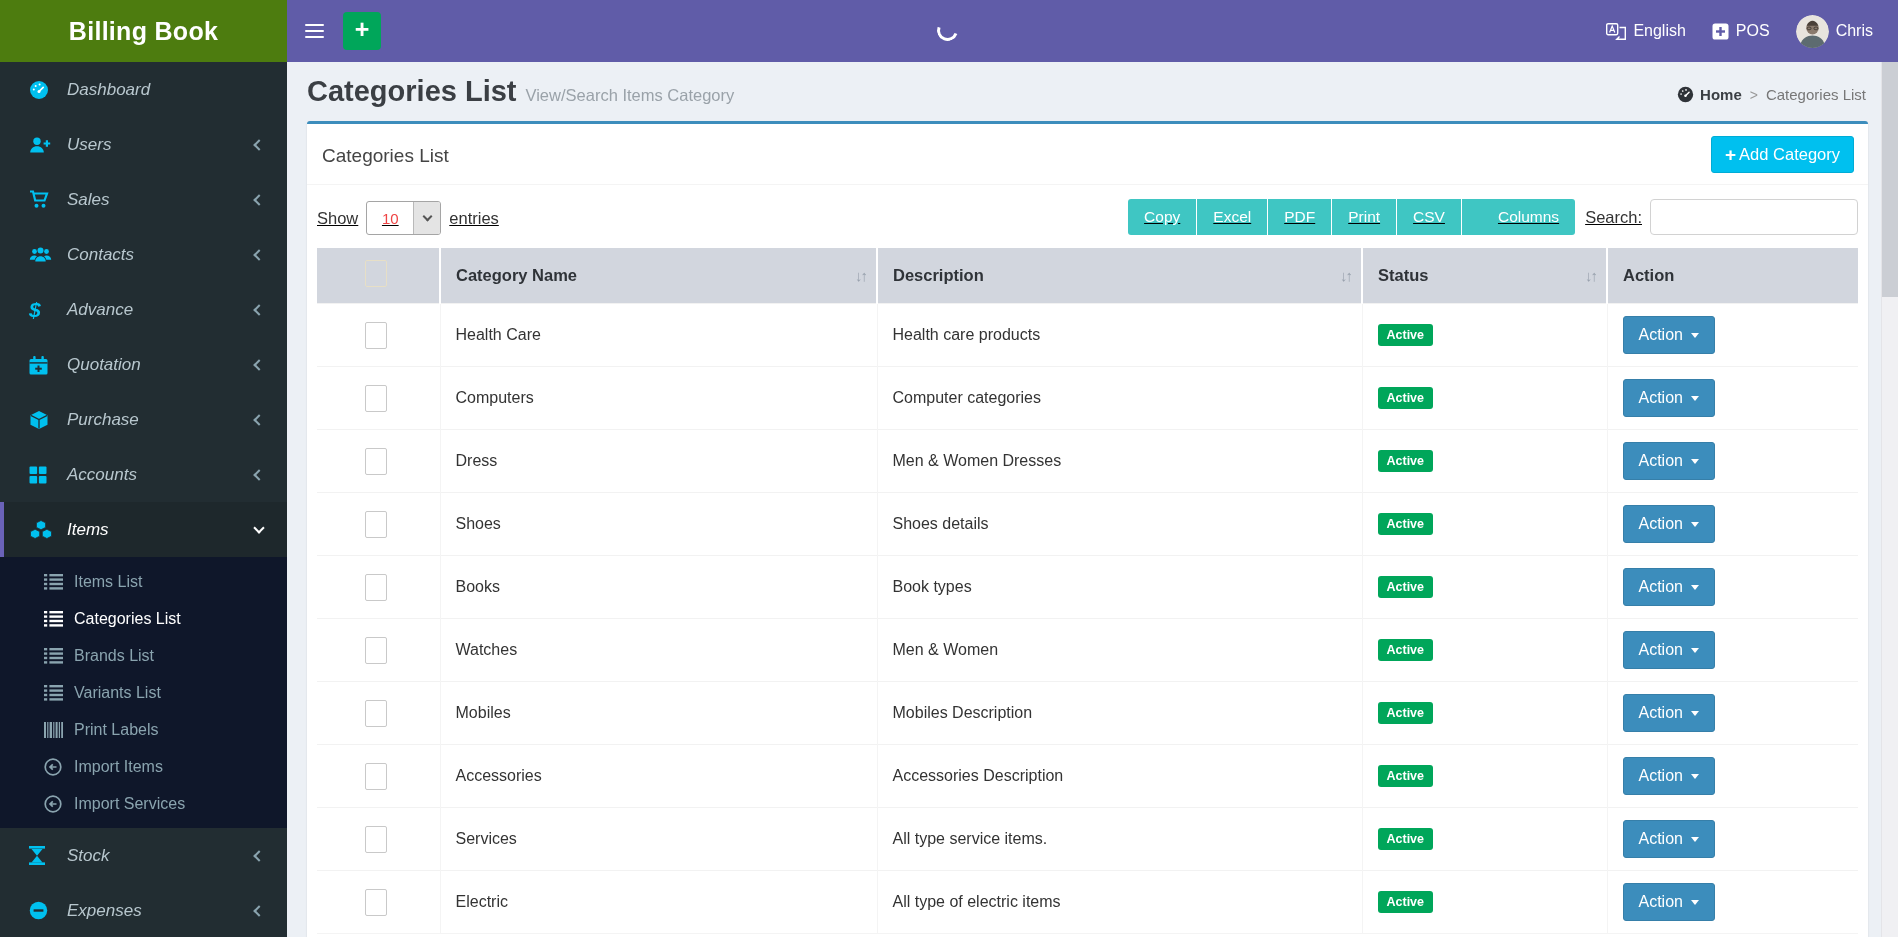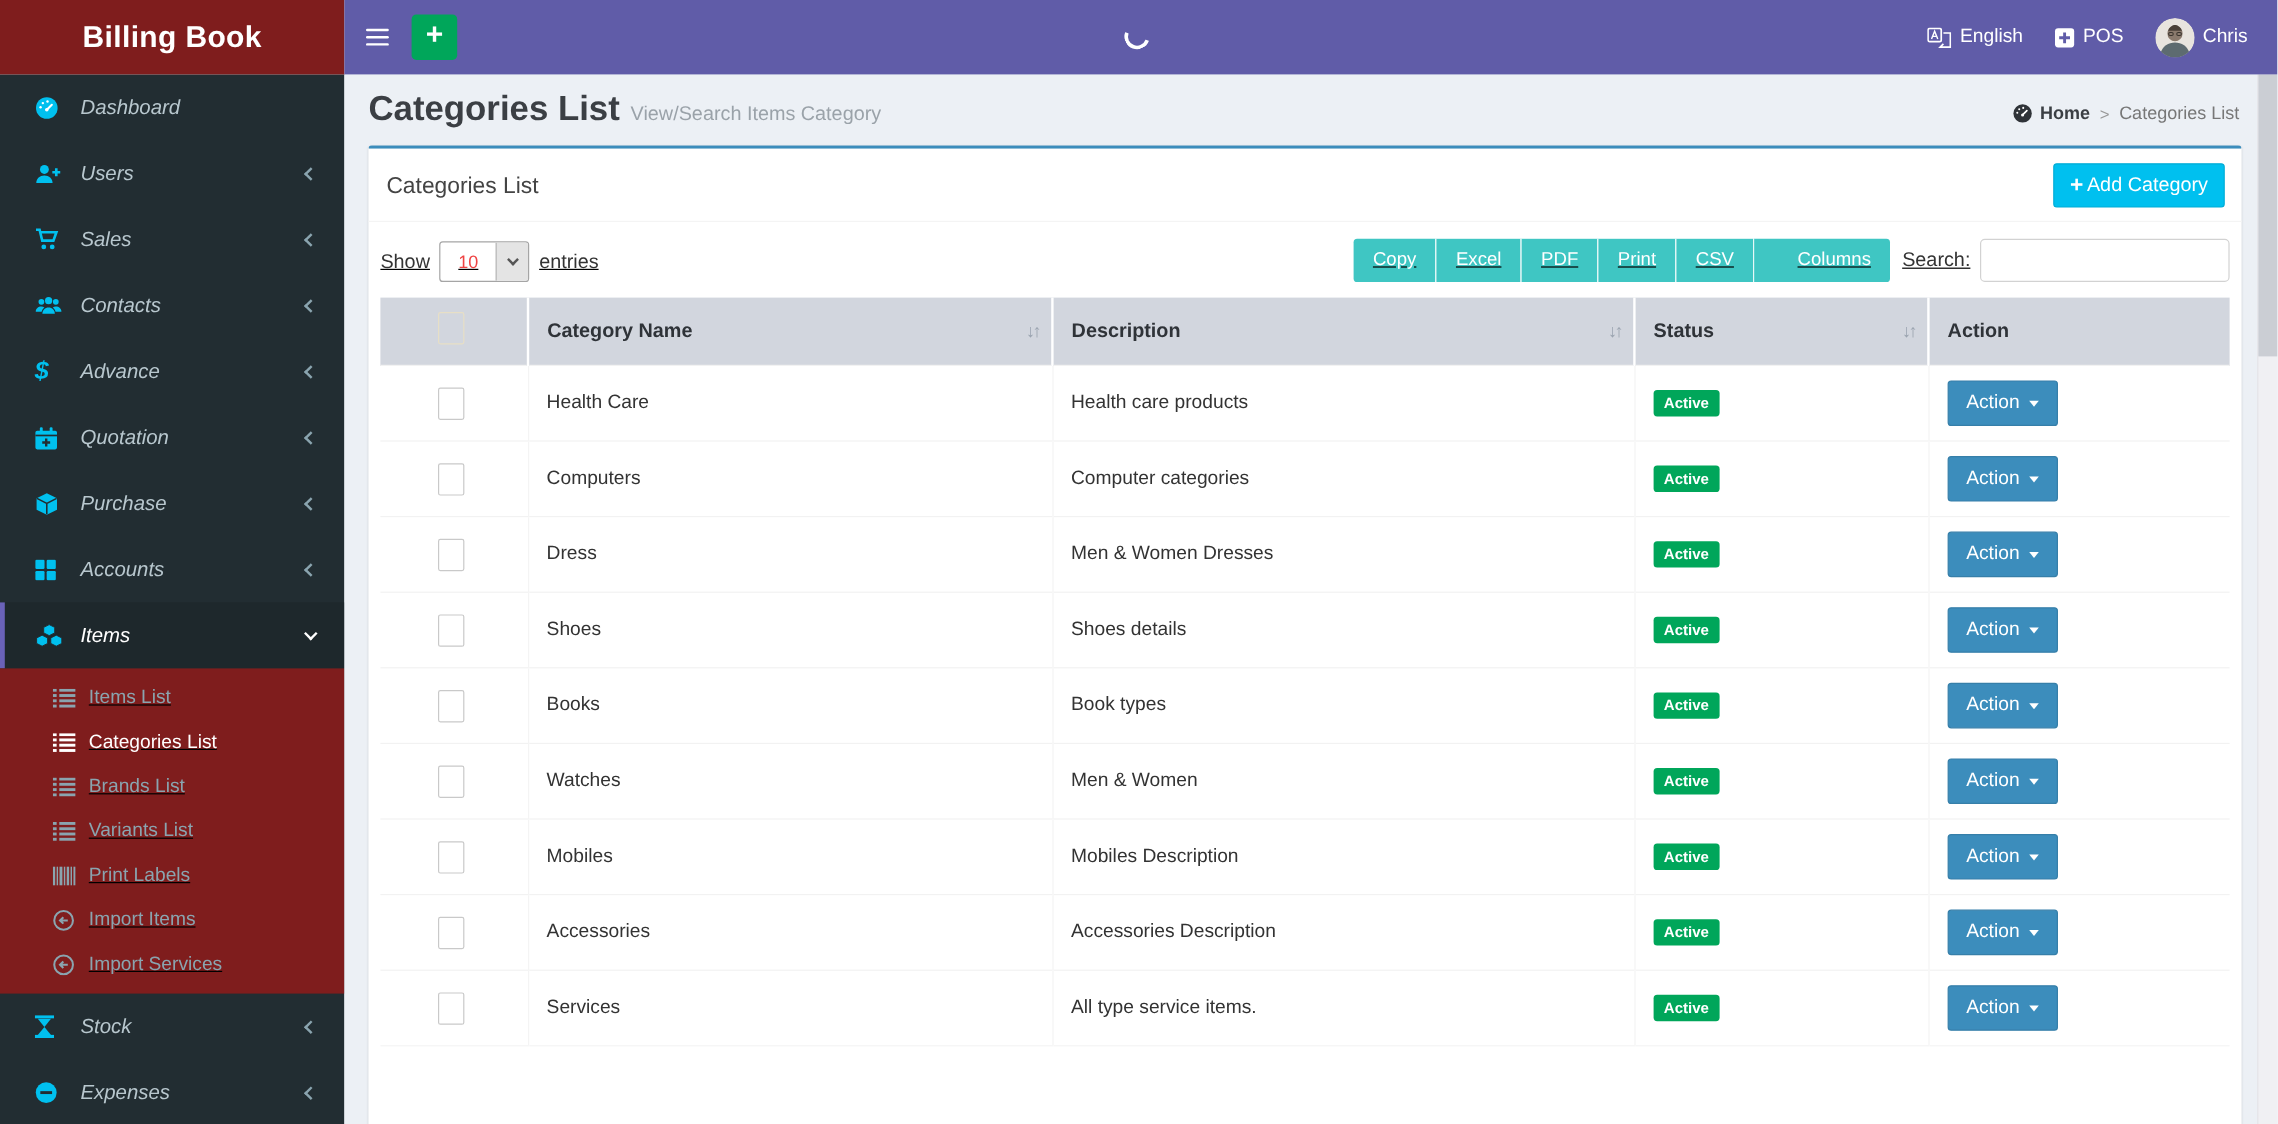--- a/index.html
+++ b/index.html
@@ -1,21 +1,21 @@
 <!DOCTYPE html>
 <html><head>
 <meta charset="utf-8">
 <style>
   * { box-sizing: border-box; margin: 0; padding: 0; }
   body { margin:0; background:#ecf0f5; font-family:"Liberation Sans", sans-serif; overflow:hidden; }
   .app { position:relative; width:1898px; height:937px; overflow:hidden; background:#ecf0f5; }
 
   
   .topbar { position:absolute; top:0; left:0; right:0; height:62px; display:flex; z-index:5; }
-  .logo { width:287px; background:#7f1d1d; color:#fff; font-size:25px; font-weight:bold; display:flex; align-items:center; justify-content:center; letter-spacing:.3px; cursor:pointer; }
+  .logo { width:287px; background:#4d7c0f; color:#fff; font-size:25px; font-weight:bold; display:flex; align-items:center; justify-content:center; letter-spacing:.3px; cursor:pointer; }
   .nav { flex:1; background:#605ca8; display:flex; align-items:center; position:relative; }
   .hamburger { width:54px; height:62px; display:flex; flex-direction:column; justify-content:center; align-items:center; gap:3.5px; cursor:pointer; }
   .hamburger i { display:block; width:19px; height:2.6px; background:#fff; border-radius:1px; }
   .quick-add { width:38px; height:38px; background:#00a65a; border:none; border-radius:4px; color:#fff; display:flex; align-items:center; justify-content:center; cursor:pointer; margin-left:2px; }
   .quick-add span { font-size:25px; font-weight:bold; line-height:1; margin-top:-3px; }
   .spinner { position:absolute; left:650px; top:20px; width:21px; height:21px; border-radius:50%; border:3px solid transparent; border-bottom-color:#fff; border-left-color:#fff; transform:rotate(-25deg); }
   .nav-right { margin-left:auto; display:flex; align-items:center; height:100%; padding-right:12px; }
   .nav-item { display:flex; align-items:center; gap:7px; color:#fff; font-size:16px; padding:0 13px; height:100%; cursor:pointer; text-decoration:none; }
   .nav-ic { display:flex; align-items:center; }
   .avatar { width:33px; height:33px; border-radius:50%; overflow:hidden; display:flex; }
@@ -25,21 +25,21 @@
   .menu { list-style:none; }
   .side-item { display:flex; align-items:center; height:55px; padding:0 24px 0 25px; color:#b8c7ce; font-size:17px; cursor:pointer; border-left:4px solid transparent;font-style:italic; }
   .side-item .s-icon { width:26px; margin-right:12px; display:flex; align-items:center; color:#00c0ef; }
   .side-item.active { background:#1e282c; border-left-color:#6a62b8; color:#fff; }
   .side-chev { margin-left:auto; }
   .chev { display:inline-block; width:8px; height:8px; border:0 solid #8aa4af; }
   .chev-left { border-left-width:2px; border-bottom-width:2px; transform:rotate(45deg); }
   .chev-down { border-right-width:2px; border-bottom-width:2px; transform:rotate(45deg); margin-top:-4px; }
   .side-item.active .chev { border-color:#fff; }
   .dollar-glyph { font-size:21px; font-weight:bold; line-height:1; }
-  .submenu { list-style:none; background:#7f1d1d; padding:6px 0;text-decoration:underline; }
+  .submenu { list-style:none; background:#0f172a; padding:6px 0; }
   .sub-item { display:flex; align-items:center; height:37px; padding:0 10px 0 44px; color:#8aa4af; font-size:16px; cursor:pointer; }
   .sub-item .s-icon { width:30px; display:flex; align-items:center; color:#8aa4af; }
   .sub-item.active { color:#fff; }
   .sub-item.active .s-icon { color:#fff; }
 
   
   .content { position:absolute; left:287px; top:62px; right:17px; bottom:0; background:#ecf0f5; overflow:hidden; }
   .content-header { display:flex; justify-content:space-between; align-items:center; padding:13px 15px 0 20px; }
   .content-header h1 { font-size:29px; font-weight:600; color:#3b3f44; display:flex; align-items:baseline; }
   .content-header h1 small { font-size:16.5px; font-weight:400; color:#9aa2a9; margin-left:9px; }
@@ -566,20 +566,30 @@
               <tr>
                 <td><span class="rowcheck"></span></td>
                 <td>Services</td>
                 <td>All type service items.</td>
                 <td><span class="badge">Active</span></td>
                 <td><button class="action-btn">
                     <span>Action</span>
                     <span class="caret"></span>
                   </button></td>
               </tr>
+              <tr>
+                <td><span class="rowcheck"></span></td>
+                <td>Electric</td>
+                <td>All type of electric items</td>
+                <td><span class="badge">Active</span></td>
+                <td><button class="action-btn">
+                    <span>Action</span>
+                    <span class="caret"></span>
+                  </button></td>
+              </tr>
             </tbody>
         </table>
       </div>
     </section>
   </main>
 
   <div class="scroll-track">
     <div class="scroll-thumb"></div>
   </div>
 </div>

